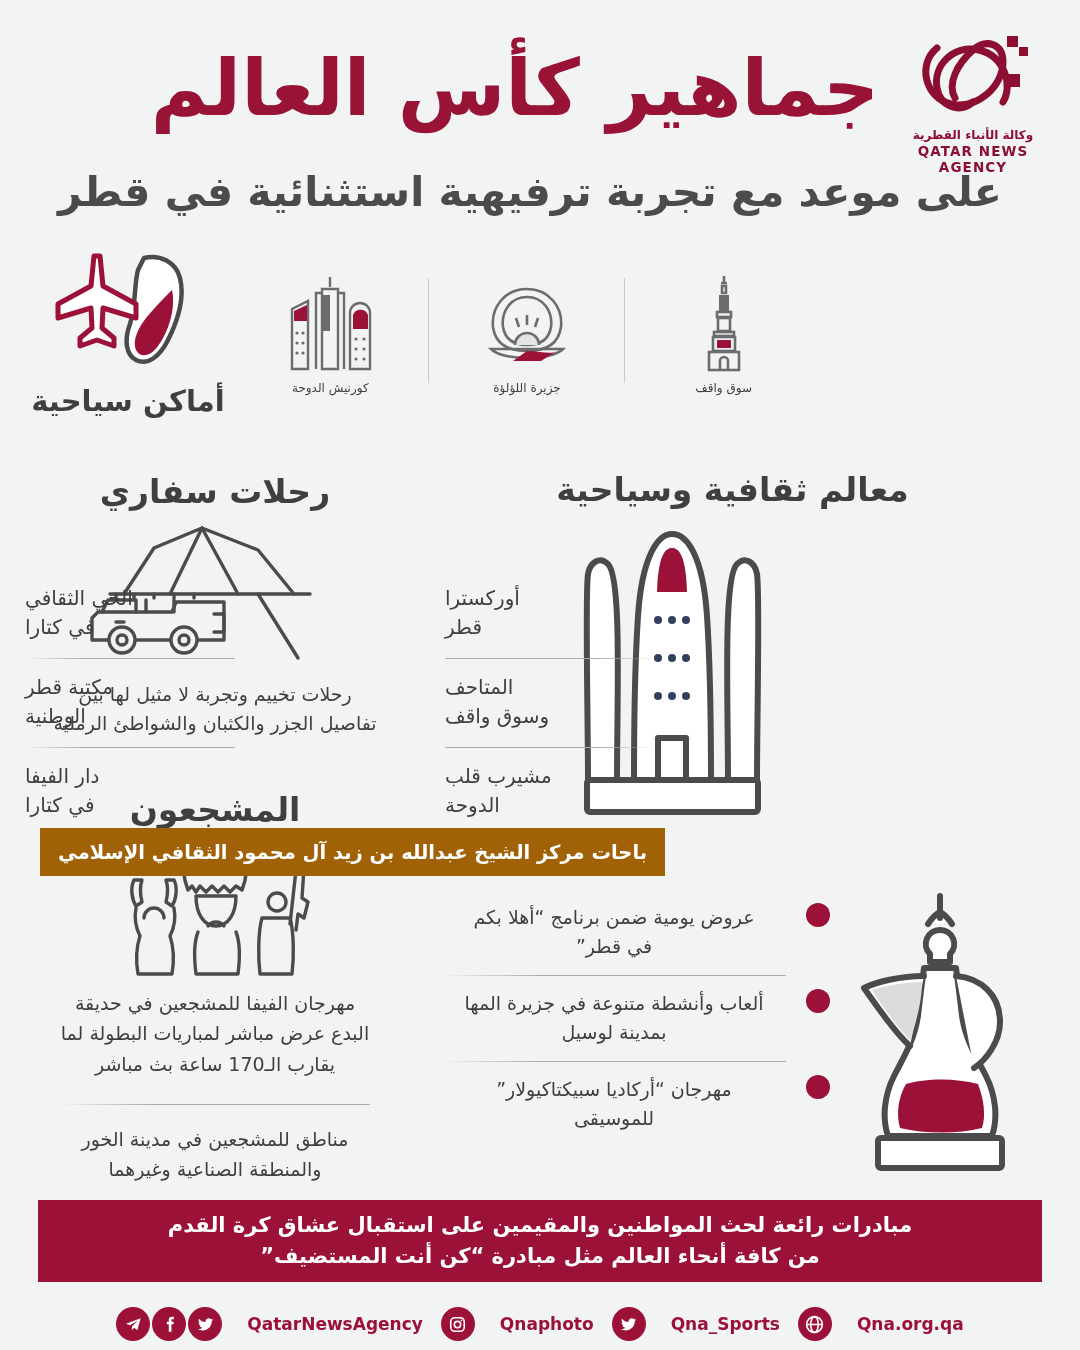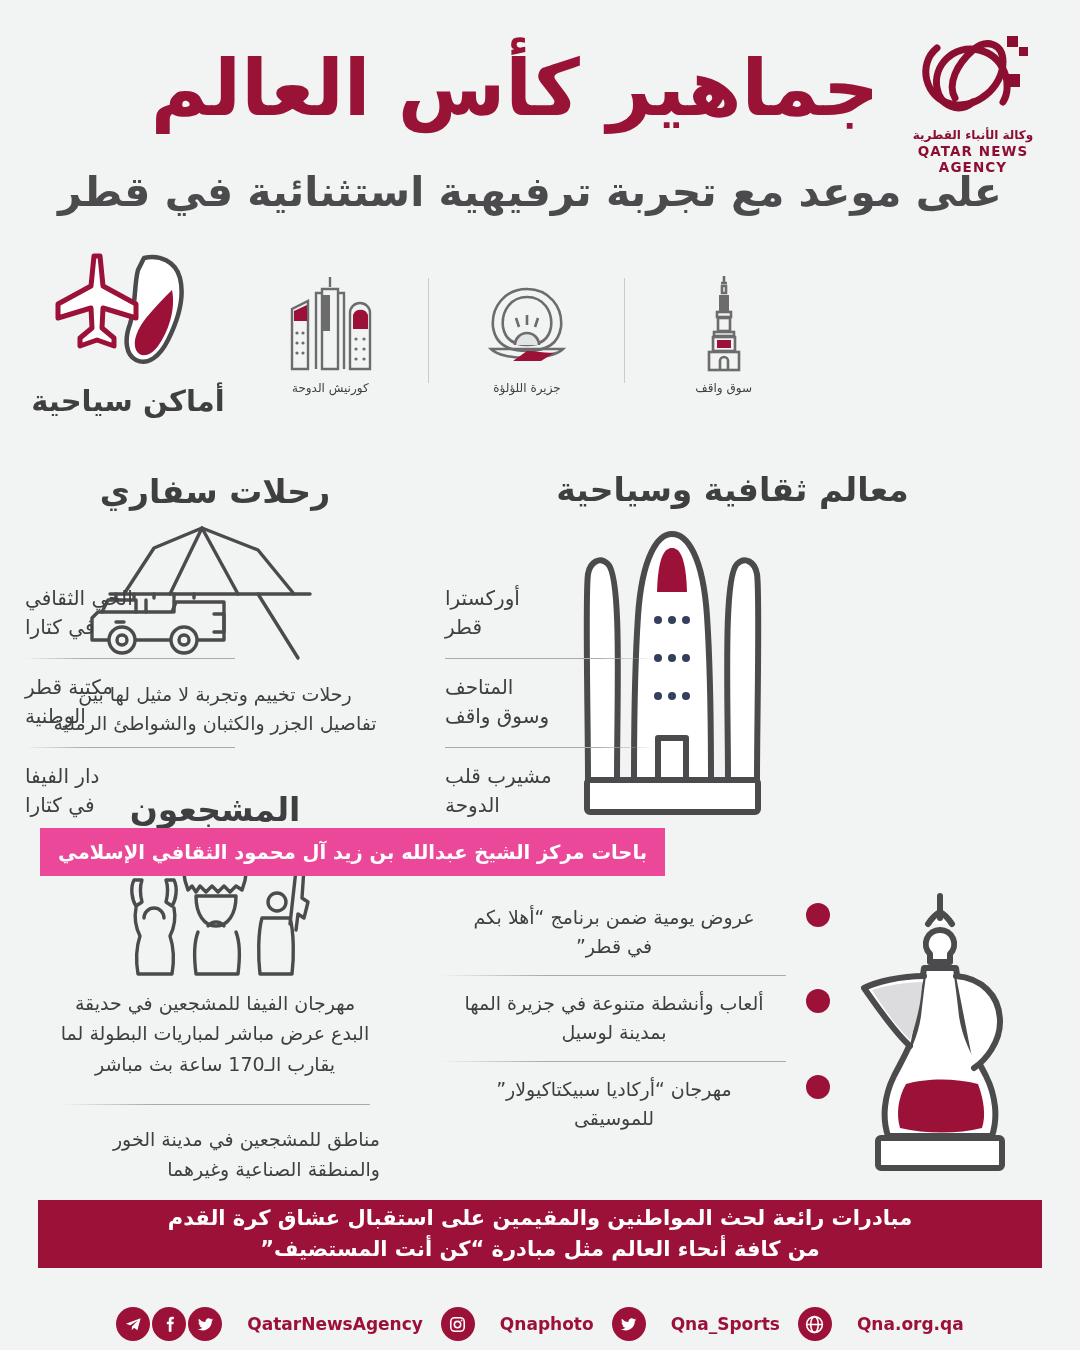--- a/index.html
+++ b/index.html
@@ -59,50 +59,50 @@
   
   .safari-icon { position: absolute; top: 518px; right: 718px; width: 300px; height: 155px; }
   .safari-text { position: absolute; top: 680px; right: 690px; width: 350px; text-align: center;
                  font-size: 19px; color: #3f3f41; line-height: 1.55; }
 
   .fans-icon { position: absolute; top: 840px; right: 735px; width: 255px; height: 140px; }
   .fans-text1 { position: absolute; top: 988px; right: 700px; width: 330px; text-align: center;
                 font-size: 19px; color: #3f3f41; line-height: 1.6; }
   .fans-rule { position: absolute; top: 1104px; right: 710px; width: 310px; height: 1px;
                background: linear-gradient(to left, #a9aaab 70%, rgba(169,170,171,0)); }
-  .fans-text2 { position: absolute; top: 1124px; right: 700px; width: 330px; text-align: right;
+  .fans-text2 { position: absolute; top: 1124px; right: 700px; width: 330px; text-align: center;
                 font-size: 19px; color: #3f3f41; line-height: 1.6; }
 
   
   .tower { position: absolute; top: 528px; right: 315px; width: 185px; height: 290px; }
   .cul-col { position: absolute; width: 210px; }
   .cul-col.right { top: 570px; right: 845px; }
   .cul-col.left  { top: 570px; right: 425px; }
   .cul-item { text-align: left; font-size: 20px; color: #3f3f41; line-height: 1.45; padding: 14px 0 16px; }
   .cul-rule { height: 1px; background: linear-gradient(to left, #a9aaab 72%, rgba(169,170,171,0)); }
   .cul-col.left .cul-rule { background: linear-gradient(to right, #a9aaab 72%, rgba(169,170,171,0)); }
 
   
   .grey-banner {
     position: absolute; top: 828px; right: 415px; width: 625px; height: 48px;
-    background: #ec4899; color: #ffffff; font-size: 19.5px; font-weight: bold;
+    background: #a16207; color: #ffffff; font-size: 19.5px; font-weight: bold;
     display: flex; align-items: center; justify-content: center; text-align: center;
   }
 
   
   .dallah { position: absolute; top: 890px; right: 40px; width: 200px; height: 285px; }
   .cul-bullets { position: absolute; top: 890px; right: 250px; width: 390px; }
   .cb-row { display: flex; align-items: flex-start; padding: 13px 0; min-height: 76px; }
   .cb-dot { width: 24px; height: 24px; border-radius: 50%; background: #9C1138; flex: 0 0 auto; }
   .cb-text { font-size: 19px; color: #3f3f41; line-height: 1.55; text-align: center; flex: 1; margin-right: 18px; }
   .cb-rule { height: 1px; background: linear-gradient(to left, #a9aaab 70%, rgba(169,170,171,0)); margin-right: 44px; }
 
   
   .red-banner {
-    position: absolute; top: 1200px; left: 38px; width: 1004px; height: 68px;
+    position: absolute; top: 1200px; left: 38px; width: 1004px; height: 82px;
     background: #9C1138; color: #ffffff;
     display: flex; flex-direction: column; align-items: center; justify-content: center;
   }
   .rb-line { font-size: 21px; font-weight: bold; line-height: 1.5; text-align: center; }
 
   
   .social { position: absolute; top: 1298px; left: 0; width: 1080px; height: 52px;
             display: flex; align-items: center; justify-content: center; direction: ltr; }
   .sgroup { display: flex; align-items: center; margin: 0 9px; }
   .sicon { width: 34px; height: 34px; border-radius: 50%; background: #9C1138;

